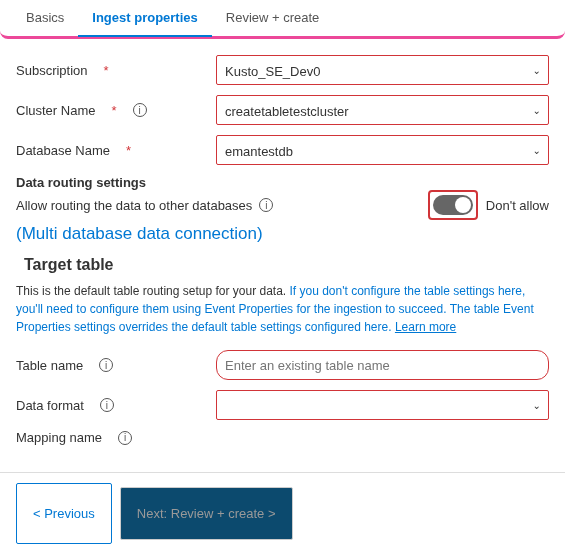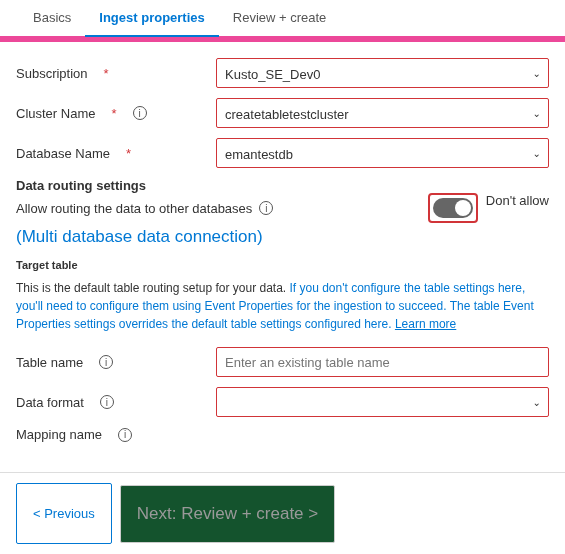--- a/index.html
+++ b/index.html
@@ -7,23 +7,24 @@
       font-family: 'Segoe UI', Arial, sans-serif;
       font-size: 13px;
       color: #333;
       background: #fff;
       width: 565px;
       min-height: 554px;
     }
 
     .tabs {
       display: flex;
-      border-bottom: 6px solid #ec4899;
-      padding: 0 19px;
+      border-bottom: 3px solid #ec4899;
+      padding: 0 12px;
       margin-bottom: 16px;
+      border-radius: 8px;
     }
     .tab {
       padding: 10px 14px;
       cursor: pointer;
       color: #555;
       font-size: 13px;
       border-bottom: 2px solid transparent;
       margin-bottom: -1px;
     }
     .tab.active {
@@ -106,20 +107,21 @@
     .data-routing-label {
       flex: 1;
       font-size: 13px;
       color: #333;
       display: flex;
       align-items: center;
       gap: 7px;
     }
     .routing-right {
       display: flex;
+      align-items: center;
       gap: 8px;
       margin-left: 19px;
     }
     .toggle-wrapper {
       border: 2px solid #d13438;
       border-radius: 4px;
       padding: 3px;
       display: flex;
       align-items: center;
     }
@@ -147,43 +149,44 @@
     }
 
     .multi-db-note {
       font-size: 17px;
       color: #0078d4;
       margin-bottom: 12px;
     }
 
     .target-table-title {
       font-weight: 600;
-      font-size: 11px;
+      font-size: 16px;
       margin-bottom: 8px;
+      margin-left: 8px;
     }
 
     .description-text {
       font-size: 12px;
       color: #333;
       line-height: 1.5;
       margin-bottom: 14px;
     }
     .description-text .blue-text {
       color: #0078d4;
     }
     .description-text .learn-more {
       color: #0078d4;
       cursor: pointer;
       text-decoration: underline;
     }
 
     .text-input {
       flex: 1;
       border: 1px solid #d13438;
-      border-radius: 2px;
+      border-radius: 12px;
       padding: 5px 8px;
       font-size: 13px;
       color: #999;
       height: 30px;
     }
     .text-input.normal-border {
       border-color: #d13438;
     }
 
     .footer {
@@ -203,23 +206,23 @@
       background: #fff;
       color: #0078d4;
       font-size: 13px;
       cursor: pointer;
       border-radius: 2px;
       margin-right: 8px;
     }
     .btn-next {
       padding: 18px 16px;
       border: 1px solid #ccc;
-      background: #14532d;
+      background: #0c4a6e;
       color: #999;
-      font-size: 17px;
+      font-size: 13px;
       cursor: not-allowed;
       border-radius: 2px;
     }
 
     .wrapper {
       position: relative;
       min-height: 554px;
       padding-bottom: 60px;
     }
   </style>

